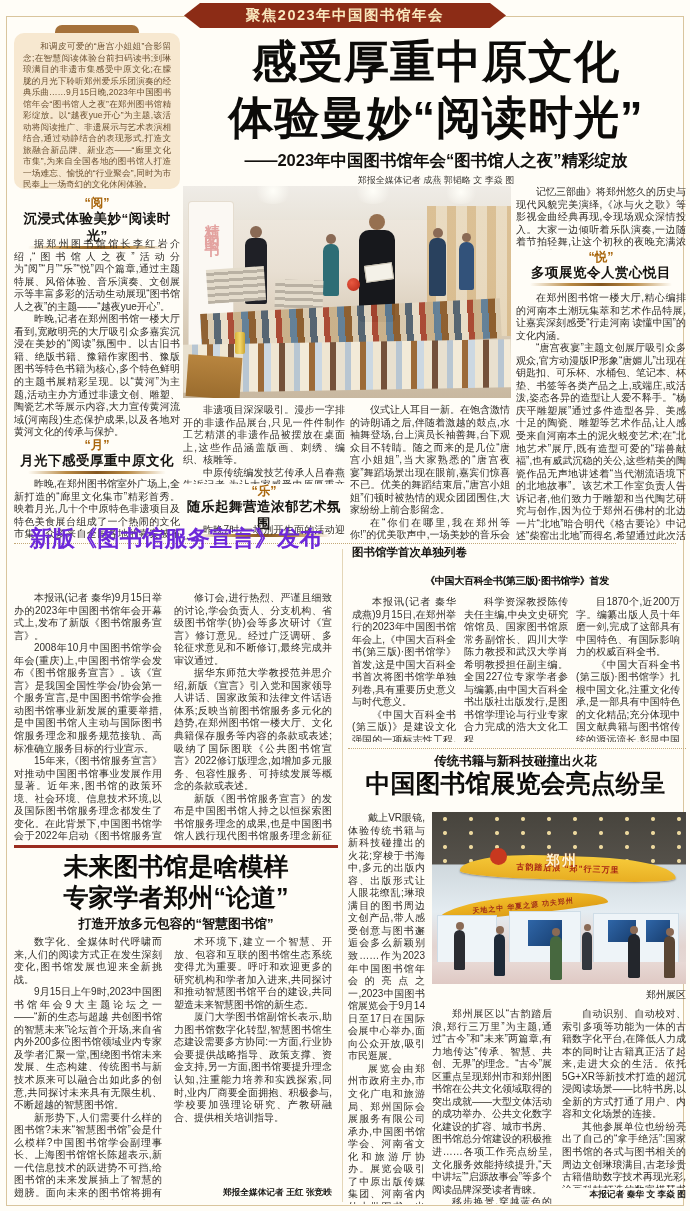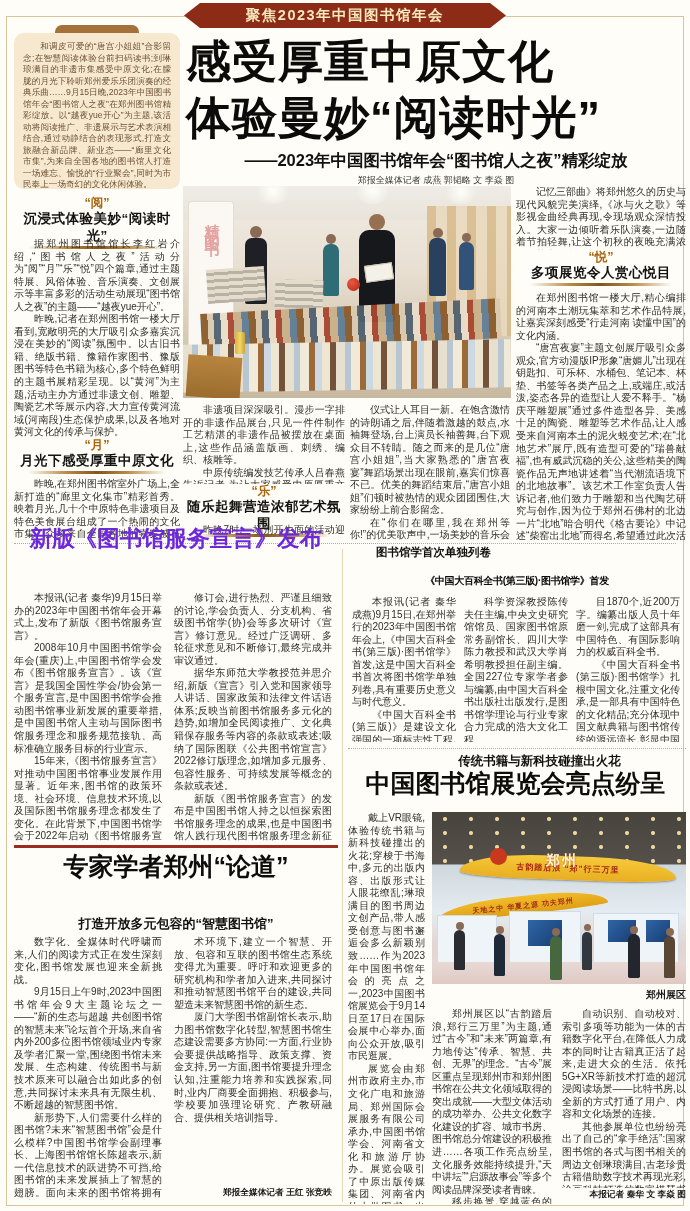--- a/index.html
+++ b/index.html
@@ -21,32 +21,32 @@
   .sec{position:absolute;text-align:center;}
   .sec .marker{color:#a8650b;font-weight:bold;font-size:12.5px;line-height:14px;}
   .sec .title{font-weight:bold;font-size:13.5px;line-height:17px;color:#151310;letter-spacing:.5px;}
   .sec .rule{height:3px;margin:2px 14px 0 14px;border-radius:2px;
              background:linear-gradient(90deg,rgba(170,120,50,0),#b98a45 28%,#84561e 50%,#b98a45 72%,rgba(170,120,50,0));}
   
   .bodycol{position:absolute;font-size:10px;line-height:12.55px;color:#302d29;text-align:justify;overflow:hidden;}
   .bodycol p{margin:0;text-indent:2em;}
   .byline-inline{position:absolute;font-size:8.7px;font-weight:bold;color:#1c1a17;text-align:right;}
   
-  .lead-hl{position:absolute;left:186px;top:34px;width:500px;font-weight:900;
+  .lead-hl{position:absolute;left:186px;top:34px;width:500px;text-align:center;font-weight:900;
            font-size:45px;line-height:56px;color:#0c0b09;letter-spacing:1px;}
   .lead-dek{position:absolute;left:186px;top:150px;width:500px;text-align:center;font-weight:bold;
             font-size:16.5px;color:#13110e;}
   .lead-byline{position:absolute;left:186px;top:174px;width:500px;text-align:center;font-size:9px;color:#3c3934;}
   
   .hsep{position:absolute;border-top:1px dotted #c3a878;}
   .vsep{position:absolute;border-left:1px solid #e4d6b7;}
   .redrule{position:absolute;background:#9a2d20;}
   
   .hl-decl{position:absolute;left:14px;top:523px;width:324px;text-align:center;font-weight:900;font-size:22.5px;color:#6d28d9;}
-  .kicker{position:absolute;font-weight:bold;color:#14120f;margin-left:24px;}
+  .kicker{position:absolute;font-weight:bold;color:#14120f;}
   .hl-ency{position:absolute;left:347px;top:560px;width:340px;text-align:center;font-weight:900;font-size:10px;
            letter-spacing:-.3px;color:#0d0c0a;margin-top:14px;}
   .hl-future{position:absolute;left:14px;top:851px;width:324px;text-align:center;font-weight:900;font-size:25px;
              line-height:31px;color:#0d0c0a;}
   .dek-future{position:absolute;left:14px;top:915px;width:324px;text-align:center;font-weight:bold;font-size:13px;color:#14120f;}
   .hl-expo{position:absolute;left:345px;top:767px;width:341px;text-align:center;font-weight:900;font-size:25px;color:#0d0c0a;}
   
   .photo1{position:absolute;left:183px;top:186px;width:328px;height:212px;overflow:hidden;
           background:linear-gradient(180deg,#f1ece4 0%,#e8dfd2 40%,#d8cbb7 68%,#c8b8a0 100%);}
   .p1-ceiling{position:absolute;left:0;top:0;width:100%;height:34px;background:linear-gradient(180deg,#efece7,#e9e4da);}
@@ -78,21 +78,21 @@
            line-height:26px;letter-spacing:1px;transform:rotate(2deg);box-shadow:0 1px 2px rgba(0,0,0,.35);}
   .p2-brand{position:absolute;left:86px;top:40px;color:#fff7d8;font-weight:900;font-size:14px;letter-spacing:2px;
             text-shadow:0 0 2px #b3541e;z-index:3;margin-left:28px;}
   .p2-arc2{position:absolute;left:6px;top:84px;width:170px;height:18px;background:linear-gradient(180deg,#f2bc28,#df9f16);
            border-radius:50%/100% 100% 20% 20%;text-align:center;color:#a33018;font-weight:bold;font-size:7px;line-height:19px;
            letter-spacing:1px;transform:rotate(-6deg);}
   .p2-badge{position:absolute;left:58px;top:36px;width:17px;height:17px;border-radius:50%;background:#c8381f;z-index:4;}
   .p2-booth{position:absolute;background:#eef4f8;box-shadow:0 0 0 1px #cfdde7;}
   .p2-screen{position:absolute;background:linear-gradient(135deg,#2f66a8,#173d6e);}
   .p2-floor{position:absolute;left:0;bottom:0;width:100%;height:22px;background:linear-gradient(180deg,#e8d9d5,#dfc9c4);}
-  .caption{position:absolute;font-weight:bold;font-size:10px;color:#1c1a17;text-align:right;}
+  .caption{position:absolute;font-weight:normal;font-size:10px;color:#1c1a17;text-align:right;}
 </style>
 </head>
 <body>
 
 <div class="page">
   <div class="frame"></div>
   <div class="banner">聚焦2023年中国图书馆年会</div>
 
   <div class="intro-tab"></div>
   <div class="intro-box">
@@ -193,41 +193,42 @@
 
   <div class="hl-decl">新版《图书馆服务宣言》发布</div>
   <div class="bodycol" style="left:14px;top:592px;width:148px;height:250px;">
       <p>本报讯(记者 秦华)9月15日举办的2023年中国图书馆年会开幕式上,发布了新版《图书馆服务宣言》。</p>
       <p>2008年10月中国图书馆学会年会(重庆)上,中国图书馆学会发布《图书馆服务宣言》。该《宣言》是我国全国性学会/协会第一个服务宣言,是中国图书馆学会推动图书馆事业新发展的重要举措,是中国图书馆人主动与国际图书馆服务理念和服务规范接轨、高标准确立服务目标的行业宣示。</p>
       <p>15年来,《图书馆服务宣言》对推动中国图书馆事业发展作用显著。近年来,图书馆的政策环境、社会环境、信息技术环境,以及国际图书馆服务理念都发生了变化。在此背景下,中国图书馆学会于2022年启动《图书馆服务宣言》修订工作。</p>
       <p>一年来,近2000位专家学者和图书馆员参与问卷调查和访谈,30余位业内外专家对《宣言》修订提供意见,10余位专家学者通过《宣言》</p>
     </div>
   <div class="bodycol" style="left:174px;top:592px;width:158px;height:250px;">
       <p>修订会,进行热烈、严谨且细致的讨论,学会负责人、分支机构、省级图书馆学(协)会等多次研讨《宣言》修订意见。经过广泛调研、多轮征求意见和不断修订,最终完成并审议通过。</p>
-      <p>据华东师范大学教授范并思介绍,新版《宣言》引入党和国家领导人讲话、国家政策和法律文件话语体系;反映当前图书馆服务多元化的趋势,如增加全民阅读推广、文化典籍保存服务等内容的条款或表述;吸纳了国际图联《公共图书馆宣言》2022修订版理念,如增加多元服务、包容性服务、可持续发展等概念的条款或表述。</p>
+      <p>据华东师范大学教授范并思介绍,新版《宣言》引入党和国家领导人讲话、国家政策和法律文件话语体系;反映当前图书馆服务多元化的趋势,在郑州图书馆一楼大厅、文化典籍保存服务等内容的条款或表述;吸纳了国际图联《公共图书馆宣言》2022修订版理念,如增加多元服务、包容性服务、可持续发展等概念的条款或表述。</p>
       <p>新版《图书馆服务宣言》的发布是中国图书馆人持之以恒探索图书馆服务理念的成果,也是中国图书馆人践行现代图书馆服务理念新征程的起点。中国图书馆人将以《图书馆服务宣言》的发布为契机,持续关注并深入研究图书馆价值与使命,图书馆管理与服务,推动中国图书馆学和图书馆事业的不断进步。</p>
     </div>
 
   <div class="kicker" style="left:352px;top:545px;font-size:11.5px;">图书馆学首次单独列卷</div>
   <div class="hl-ency">《中国大百科全书(第三版)·图书馆学》首发</div>
   <div class="bodycol" style="left:352px;top:596px;width:104px;height:146px;">
       <p>本报讯(记者 秦华 成燕)9月15日,在郑州举行的2023年中国图书馆年会上,《中国大百科全书(第三版)·图书馆学》首发,这是中国大百科全书首次将图书馆学单独列卷,具有重要历史意义与时代意义。</p>
       <p>《中国大百科全书(第三版)》是建设文化强国的一项标志性工程,是由国务院批准立项的重大出版项目。</p>
     </div>
   <div class="bodycol" style="left:464px;top:596px;width:104px;height:146px;">
       <p>科学资深教授陈传夫任主编,中央文史研究馆馆员、国家图书馆原常务副馆长、四川大学陈力教授和武汉大学肖希明教授担任副主编。全国227位专家学者参与编纂,由中国大百科全书出版社出版发行,是图书馆学理论与行业专家合力完成的浩大文化工程。</p>
       <p>编纂工作自2014年9月启动,设立图书馆学理论、图书馆史、文献学与文献保护、目录学、数字图书馆等14个分支,收录条</p>
     </div>
   <div class="bodycol" style="left:576px;top:596px;width:104px;height:146px;">
       <p>目1870个,近200万字。编纂出版人员十年磨一剑,完成了这部具有中国特色、有国际影响力的权威百科全书。</p>
       <p>《中国大百科全书(第三版)·图书馆学》扎根中国文化,注重文化传承,是一部具有中国特色的文化精品;充分体现中国文献典籍与图书馆传统的源远流长,彰显中国图书馆在世界的地位;是一部连接传统与现代的新型百科全书,也是我国第一部纸网互动的图书馆学百科全书。</p>
     </div>
 
   <div class="redrule" style="left:14px;top:845px;width:324px;height:3px;"></div>
   <div class="hl-future">
+    <div>未来图书馆是啥模样</div>
     <div>专家学者郑州“论道”</div>
   </div>
   <div class="dek-future">打造开放多元包容的“智慧图书馆”</div>
   <div class="bodycol" style="left:14px;top:936px;width:148px;height:264px;">
       <p>数字化、全媒体时代呼啸而来,人们的阅读方式正在发生深刻变化,图书馆发展也迎来全新挑战。</p>
       <p>9月15日上午9时,2023中国图书馆年会9大主题论坛之一——“新的生态与超越 共创图书馆的智慧未来”论坛首个开场,来自省内外200多位图书馆领域业内专家及学者汇聚一堂,围绕图书馆未来发展、生态构建、传统图书与新技术原来可以融合出如此多的创意,共同探讨未来具有无限生机、不断超越的智慧图书馆。</p>
       <p>新形势下,人们需要什么样的图书馆?未来“智慧图书馆”会是什么模样?中国图书馆学会副理事长、上海图书馆馆长陈超表示,新一代信息技术的跃进势不可挡,给图书馆的未来发展插上了智慧的翅膀。面向未来的图书馆将拥有更为开放包容的行业生态,更加智慧多元的建筑空间和服务形态,并且能够更好地服务于人。</p>
       <p>陈超表示,技术正在飞速地发展与迭代,新一代的人工智能技术无疑将把智慧图书馆的建设推向一个新的高度。在这种高速演变的技</p>
     </div>
   <div class="bodycol" style="left:174px;top:936px;width:158px;height:250px;">

